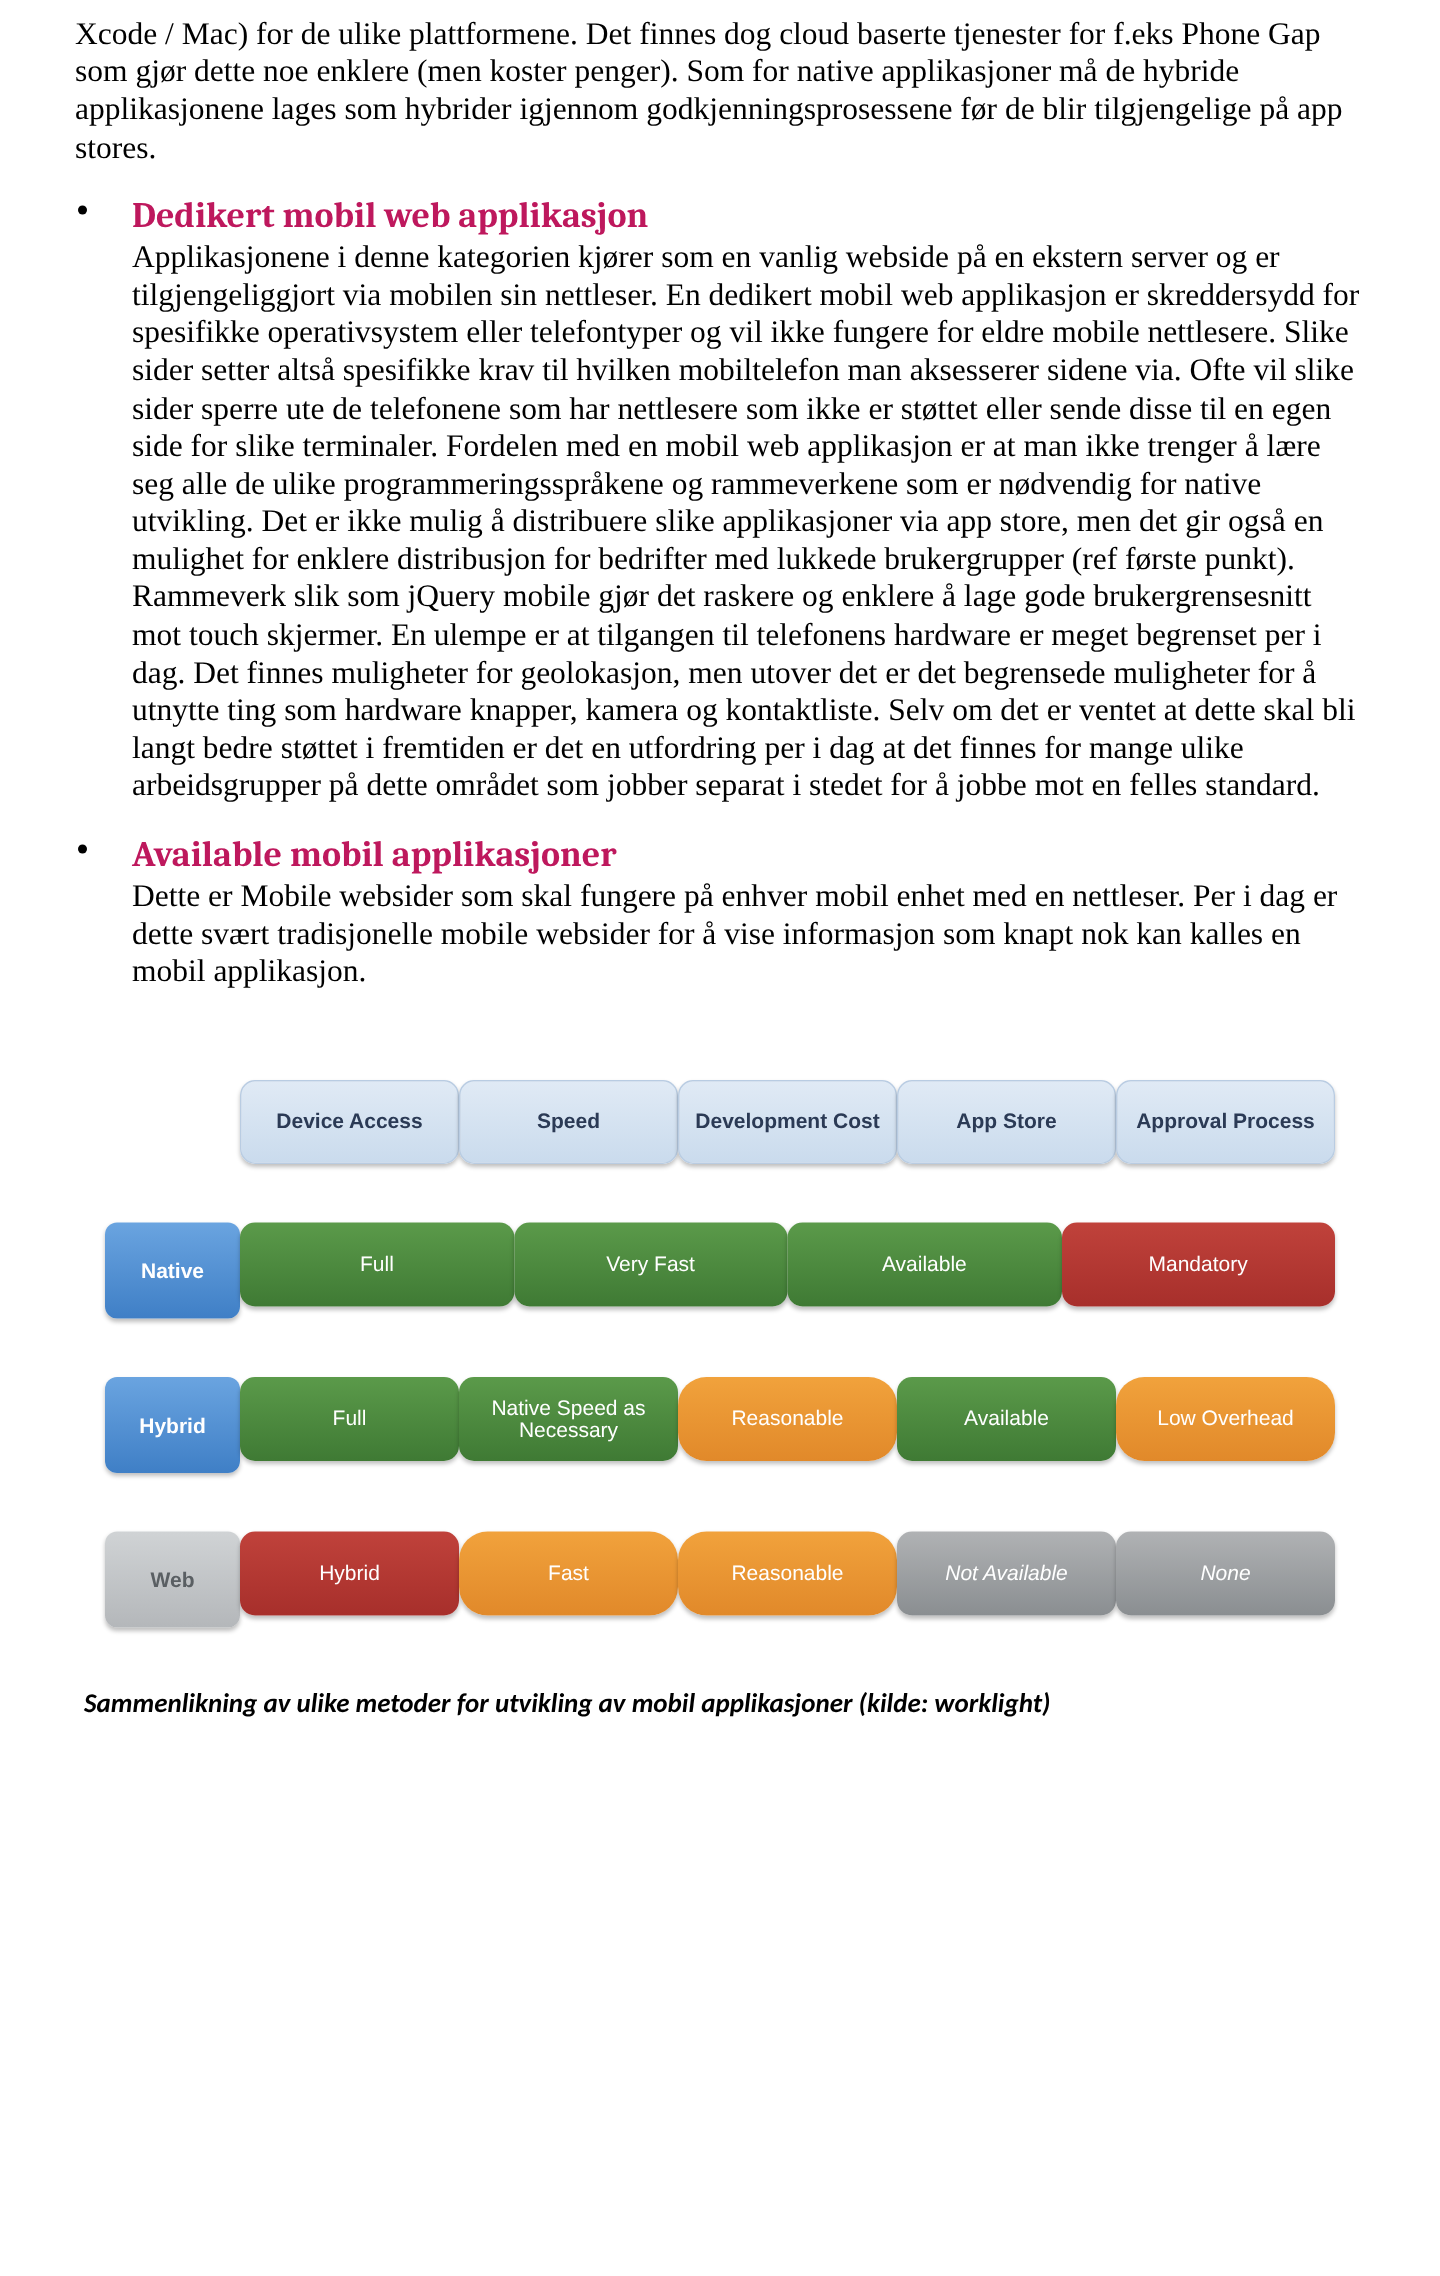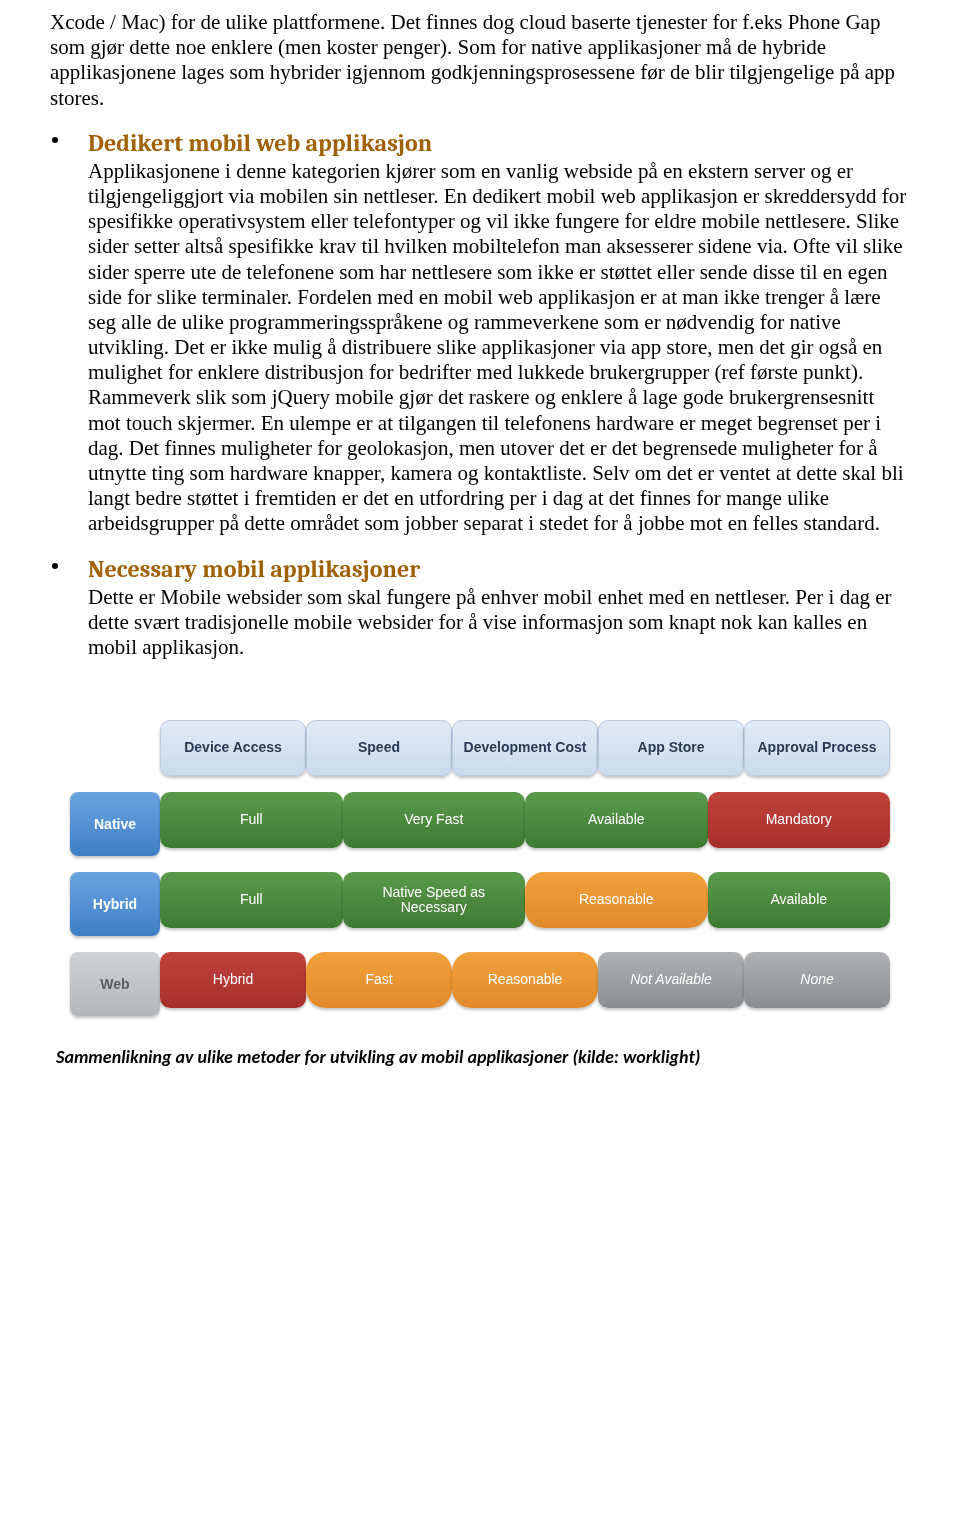--- a/index.html
+++ b/index.html
@@ -27,37 +27,37 @@
     position: absolute;
     left: 2px;
     top: 8px;
     width: 6px;
     height: 6px;
     background: #000;
     border-radius: 50%;
   }
   .heading {
     font-family: Cambria, Georgia, "Times New Roman", serif;
-    color: #a16207;
+    color: #be185d;
     font-weight: bold;
     font-size: 24px;
     margin: 0 0 2px 0;
   }
   .body-text {
     font-size: 21px;
     line-height: 1.2;
     margin: 0;
   }
   .chart-area {
     width: 820px;
     margin: 60px auto 10px auto;
   }
   .chart-row {
     display: flex;
-    margin-bottom: 16px;
+    margin-bottom: 39px;
   }
   .cell {
     flex: 1;
     height: 56px;
     border-radius: 10px;
     display: flex;
     align-items: center;
     justify-content: center;
     font-family: Arial, Helvetica, sans-serif;
     font-size: 14px;
@@ -115,21 +115,21 @@
   <p class="para">Xcode / Mac) for de ulike plattformene. Det finnes dog cloud baserte tjenester for f.eks Phone Gap som gjør dette noe enklere (men koster penger). Som for native applikasjoner må de hybride applikasjonene lages som hybrider igjennom godkjenningsprosessene før de blir tilgjengelige på app stores.</p>
 
   <div class="bullet-block">
     <span class="bullet-dot"></span>
     <h3 class="heading">Dedikert mobil web applikasjon</h3>
     <p class="body-text">Applikasjonene i denne kategorien kjører som en vanlig webside på en ekstern server og er tilgjengeliggjort via mobilen sin nettleser. En dedikert mobil web applikasjon er skreddersydd for spesifikke operativsystem eller telefontyper og vil ikke fungere for eldre mobile nettlesere. Slike sider setter altså spesifikke krav til hvilken mobiltelefon man aksesserer sidene via. Ofte vil slike sider sperre ute de telefonene som har nettlesere som ikke er støttet eller sende disse til en egen side for slike terminaler. Fordelen med en mobil web applikasjon er at man ikke trenger å lære seg alle de ulike programmeringsspråkene og rammeverkene som er nødvendig for native utvikling. Det er ikke mulig å distribuere slike applikasjoner via app store, men det gir også en mulighet for enklere distribusjon for bedrifter med lukkede brukergrupper (ref første punkt).  Rammeverk slik som jQuery mobile gjør det raskere og enklere å lage gode brukergrensesnitt mot touch skjermer. En ulempe er at tilgangen til telefonens hardware er meget begrenset per i dag. Det finnes muligheter for geolokasjon, men utover det er det begrensede muligheter for å utnytte ting som hardware knapper, kamera og kontaktliste. Selv om det er ventet at dette skal bli langt bedre støttet i fremtiden er det en utfordring per i dag at det finnes for mange ulike arbeidsgrupper på dette området som jobber separat i stedet for å jobbe mot en felles standard.</p>
   </div>
 
   <div class="bullet-block">
     <span class="bullet-dot"></span>
-    <h3 class="heading">Necessary mobil applikasjoner</h3>
+    <h3 class="heading">Available mobil applikasjoner</h3>
     <p class="body-text">Dette er Mobile websider som skal fungere på enhver mobil enhet med en nettleser. Per i dag er dette svært tradisjonelle mobile websider for å vise informasjon som knapt nok kan kalles en mobil applikasjon.</p>
   </div>
 
   <div class="chart-area">
 
     <div class="chart-row">
       <div class="row-spacer"></div>
       <div class="cell c-head">Device Access</div>
       <div class="cell c-head">Speed</div>
       <div class="cell c-head">Development Cost</div>
@@ -144,20 +144,21 @@
       <div class="cell c-green">Available</div>
       <div class="cell c-red">Mandatory</div>
     </div>
 
     <div class="chart-row">
       <div class="row-label c-blue-label">Hybrid</div>
       <div class="cell c-green">Full</div>
       <div class="cell c-green">Native Speed as Necessary</div>
       <div class="cell c-orange">Reasonable</div>
       <div class="cell c-green">Available</div>
+      <div class="cell c-orange">Low Overhead</div>
     </div>
 
     <div class="chart-row">
       <div class="row-label c-gray-label">Web</div>
       <div class="cell c-red">Hybrid</div>
       <div class="cell c-orange">Fast</div>
       <div class="cell c-orange">Reasonable</div>
       <div class="cell c-gray">Not Available</div>
       <div class="cell c-gray">None</div>
     </div>

